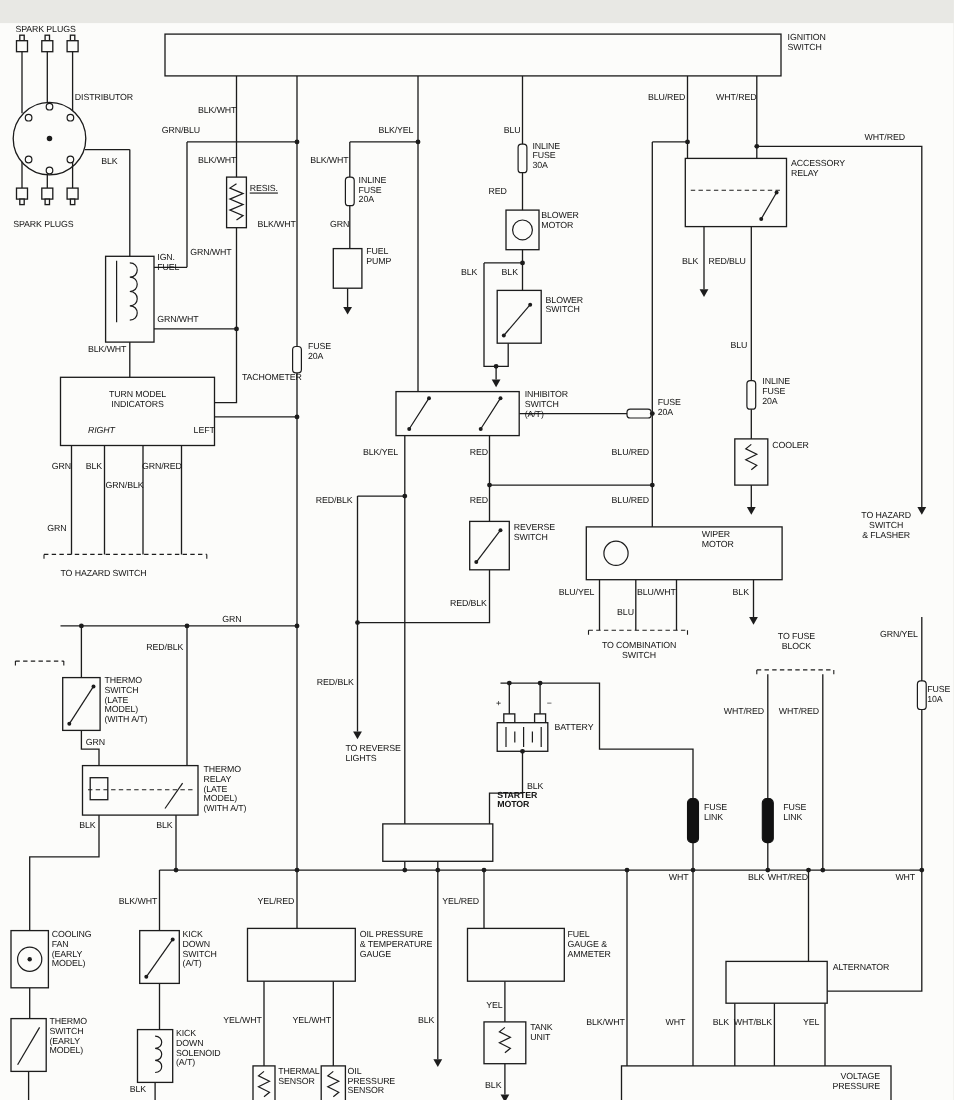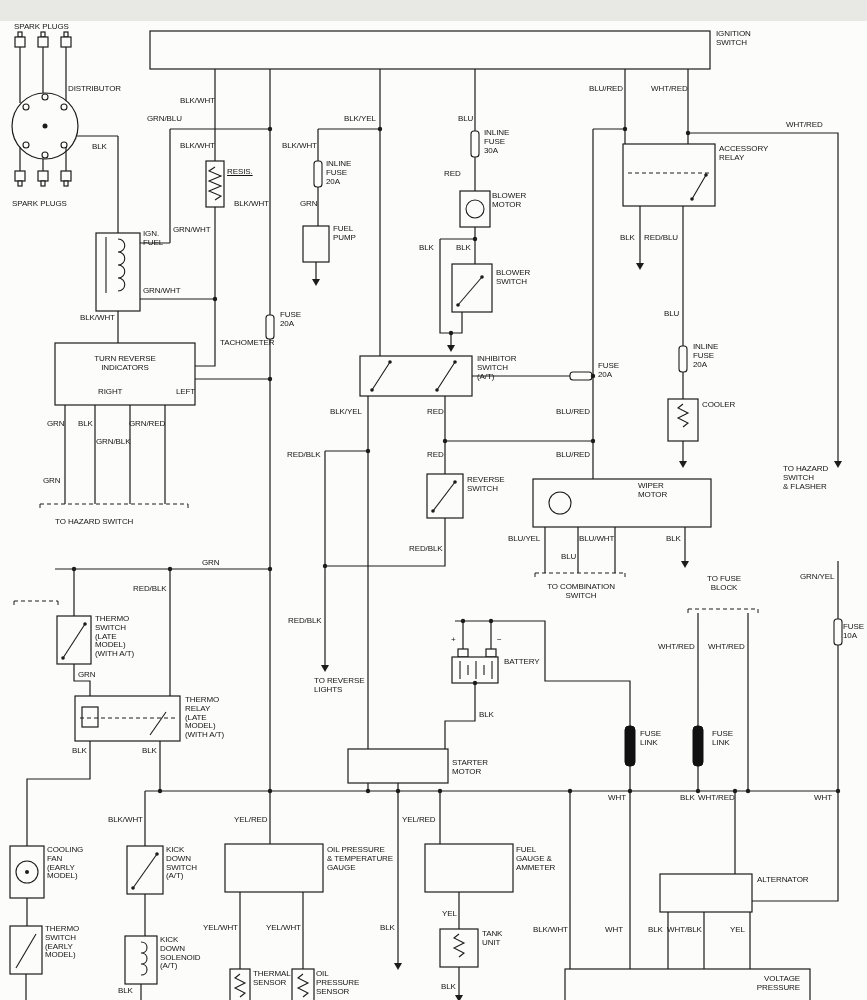--- a/index.html
+++ b/index.html
@@ -248,23 +248,23 @@
       <div class="lbl" style="left: 333px; top: 204px;">FUEL
 PUMP</div>
       <div class="lbl" style="left: 143px; top: 209px;">IGN.
 FUEL</div>
       <div class="lbl" style="left: 173px; top: 205px;">GRN/WHT</div>
       <div class="lbl" style="left: 143px; top: 266px;">GRN/WHT</div>
       <div class="lbl" style="left: 80px; top: 293px;">BLK/WHT</div>
       <div class="lbl" style="left: 280px; top: 290px;">FUSE
 20A</div>
       <div class="lbl" style="left: 220px; top: 318px;">TACHOMETER</div>
-      <div class="lbl" style="left: 58px; top: 334px; width: 134px; text-align: center;">TURN REVERSE
+      <div class="lbl" style="left: 58px; top: 334px; width: 134px; text-align: center;">TURN MODEL
 INDICATORS</div>
-      <div class="lbl" style="left: 98px; top: 367px;">RIGHT</div>
+      <div class="lbl" style="left: 80px; top: 367px; font-style: italic;">RIGHT</div>
       <div class="lbl" style="left: 156px; top: 367px; padding-left: 20px;">LEFT</div>
       <div class="lbl" style="left: 47px; top: 399px;">GRN</div>
       <div class="lbl" style="left: 78px; top: 399px;">BLK</div>
       <div class="lbl" style="left: 129px; top: 399px;">GRN/RED</div>
       <div class="lbl" style="left: 96px; top: 417px;">GRN/BLK</div>
       <div class="lbl" style="left: 43px; top: 456px;">GRN</div>
       <div class="lbl" style="left: 55px; top: 497px;">TO HAZARD SWITCH</div>
       <div class="lbl" style="left: 202px; top: 538px;">GRN</div>
       <div class="lbl" style="left: 133px; top: 564px;">RED/BLK</div>
       <div class="lbl" style="left: 484px; top: 108px;">INLINE
@@ -306,37 +306,37 @@
       <div class="lbl" style="left: 638px; top: 461px;">WIPER
 MOTOR</div>
       <div class="lbl" style="left: 508px; top: 514px;">BLU/YEL</div>
       <div class="lbl" style="left: 579px; top: 514px;">BLU/WHT</div>
       <div class="lbl" style="left: 666px; top: 514px;">BLK</div>
       <div class="lbl" style="left: 561px; top: 532px;">BLU</div>
       <div class="lbl" style="left: 533px; top: 562px; width: 96px; text-align: center;">TO COMBINATION
 SWITCH</div>
       <div class="lbl" style="left: 694px; top: 554px; width: 60px; text-align: center;">TO FUSE
 BLOCK</div>
-      <div class="lbl" style="left: 783px; top: 444px;">TO HAZARD
+      <div class="lbl" style="left: 783px; top: 444px; text-align: center;">TO HAZARD
 SWITCH
 &amp; FLASHER</div>
       <div class="lbl" style="left: 800px; top: 552px;">GRN/YEL</div>
       <div class="lbl" style="left: 843px; top: 602px;">FUSE
 10A</div>
       <div class="lbl" style="left: 504px; top: 637px;">BATTERY</div>
       <div class="lbl" style="left: 451px; top: 615px;">+</div>
       <div class="lbl" style="left: 497px; top: 615px;">−</div>
       <div class="lbl" style="left: 658px; top: 622px;">WHT/RED</div>
       <div class="lbl" style="left: 708px; top: 622px;">WHT/RED</div>
       <div class="lbl" style="left: 640px; top: 709px;">FUSE
 LINK</div>
       <div class="lbl" style="left: 712px; top: 709px;">FUSE
 LINK</div>
       <div class="lbl" style="left: 479px; top: 690px;">BLK</div>
-      <div class="lbl" style="left: 452px; top: 738px;">STARTER
+      <div class="lbl" style="left: 452px; top: 698px; font-weight: bold;">STARTER
 MOTOR</div>
       <div class="lbl" style="left: 95px; top: 594px;">THERMO
 SWITCH
 (LATE
 MODEL)
 (WITH A/T)</div>
       <div class="lbl" style="left: 78px; top: 650px;">GRN</div>
       <div class="lbl" style="left: 185px; top: 675px;">THERMO
 RELAY
 (LATE

